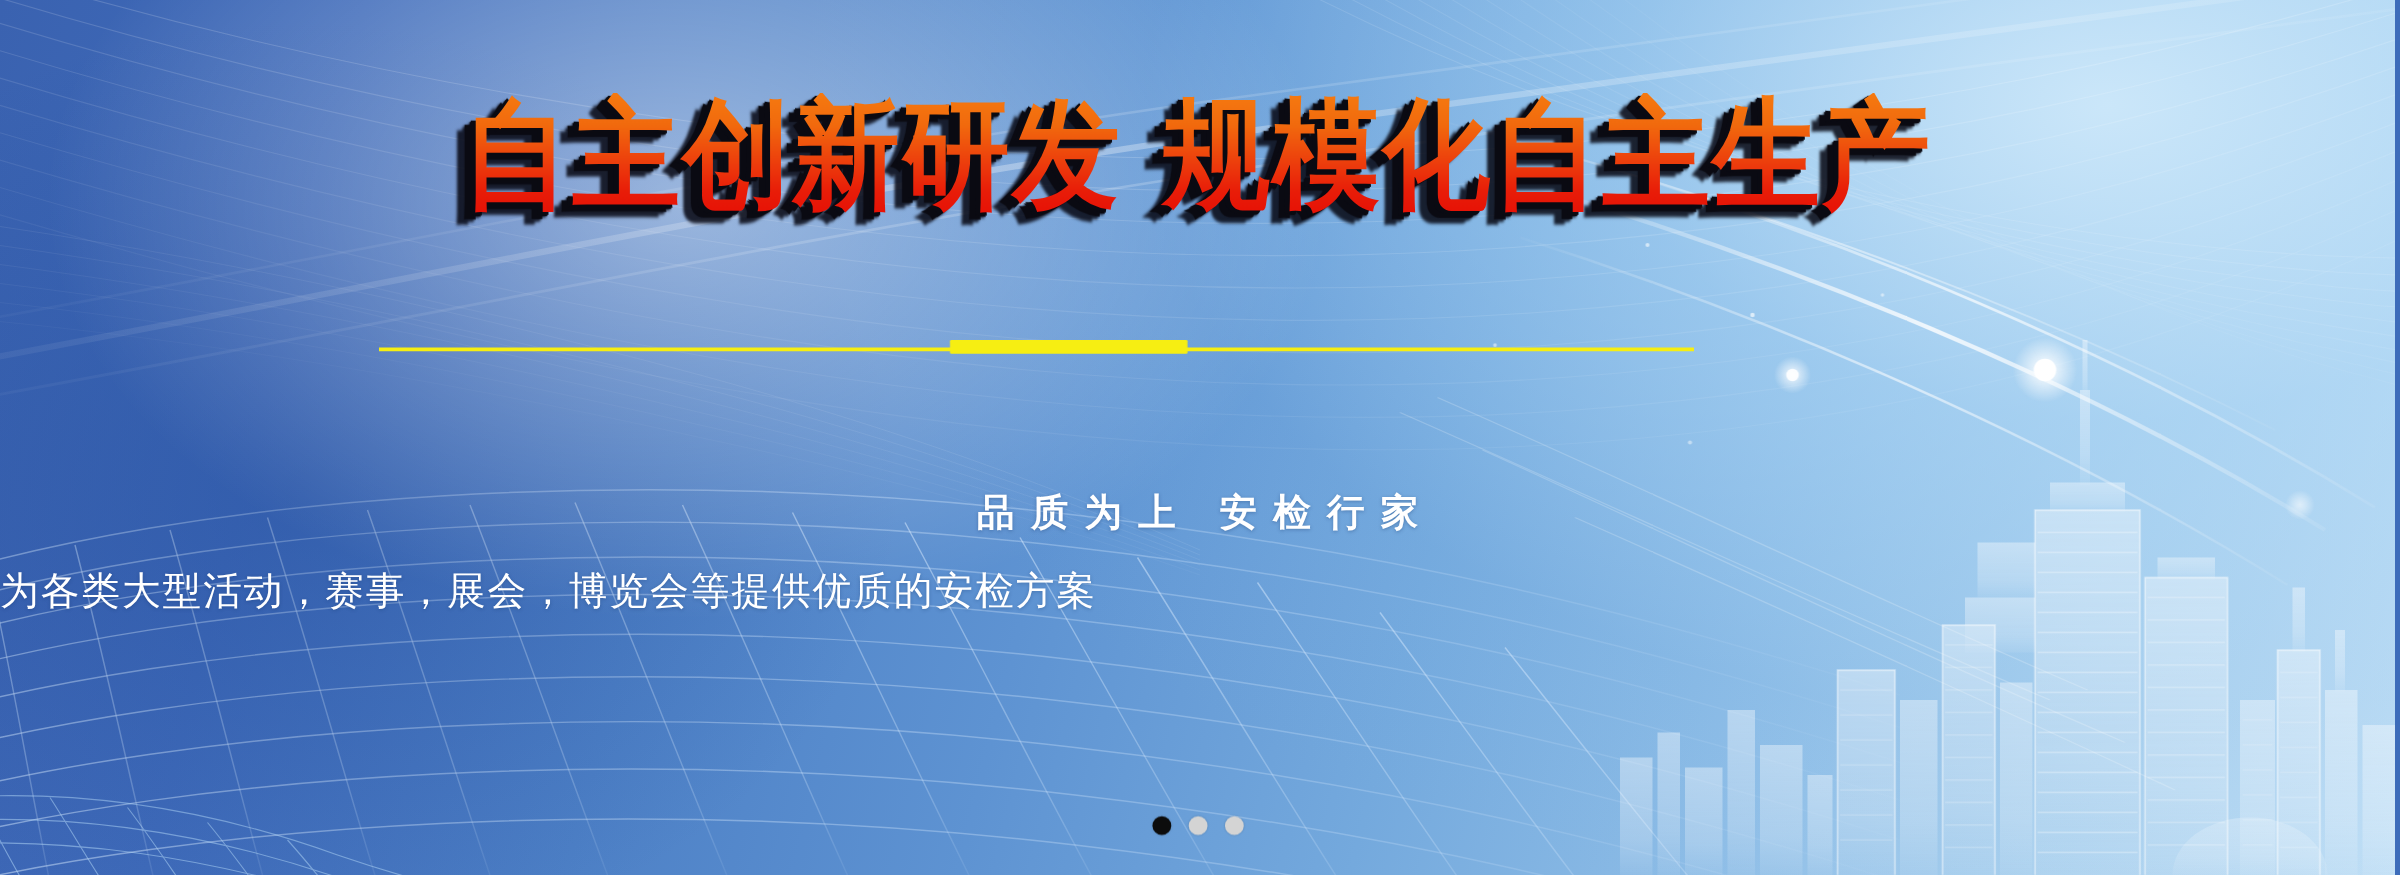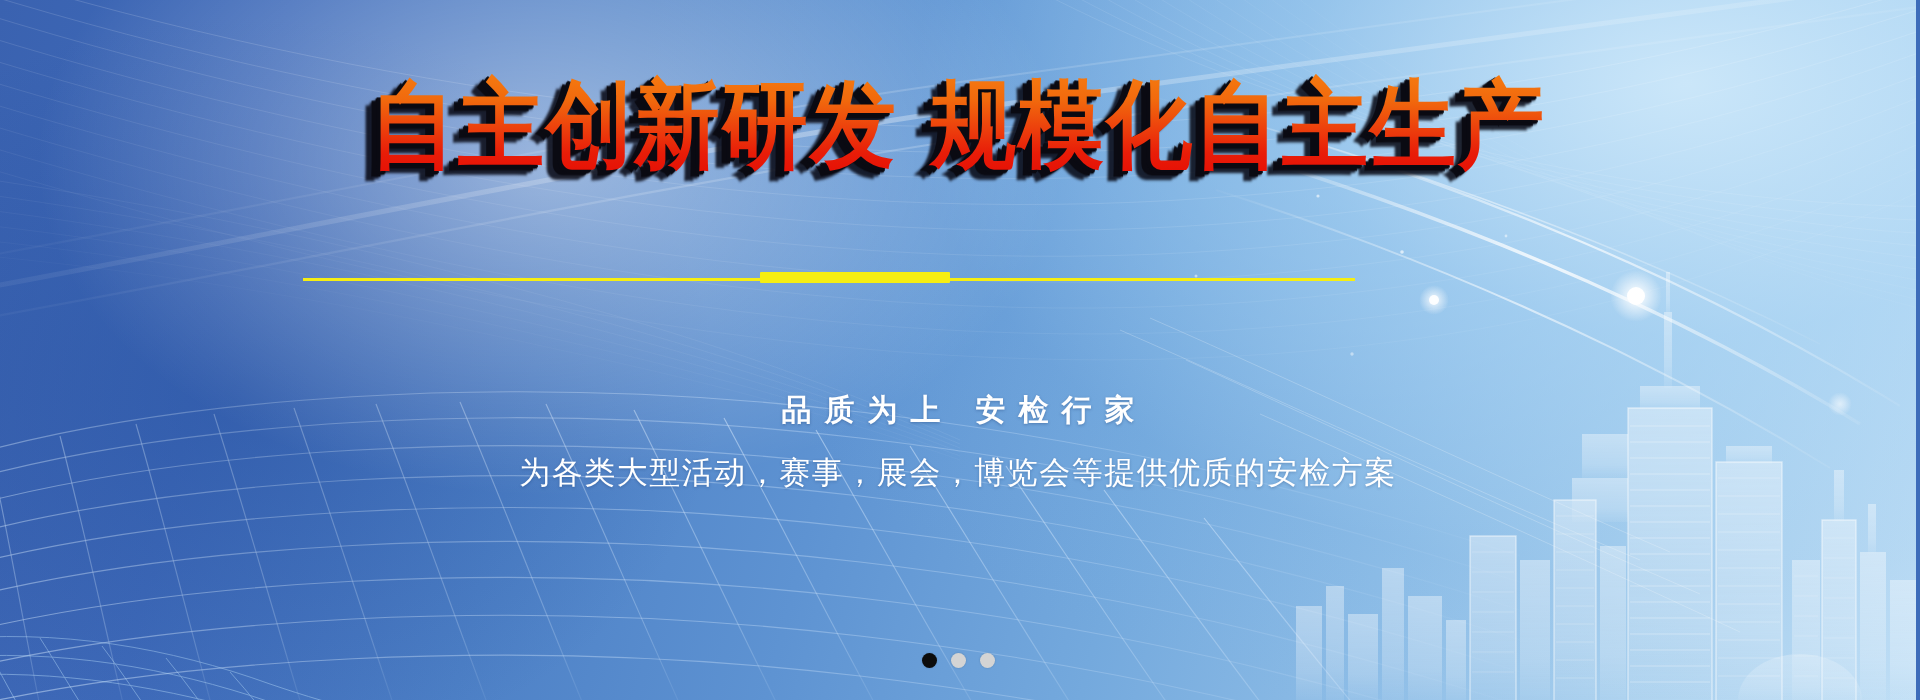--- a/index.html
+++ b/index.html
@@ -94,21 +94,21 @@
     color:#ffffff;
     letter-spacing:13px;
     text-indent:13px;
     text-shadow:0 1px 3px rgba(20,50,100,0.35);
     font-family:Liberation Serif, serif;
   }
   .sub1 .gap { display:inline-block; width:22px; }
 
   .sub2 {
     position:absolute; left:0; right:0; top:452px;
-    text-align:center;
+    text-align:left;
     font-size:31px;
     font-weight:400;
     color:#ffffff;
     letter-spacing:1.5px;
     text-shadow:0 1px 3px rgba(20,50,100,0.32);
     font-family:"DejaVu Sans","Liberation Sans",sans-serif;
   }
 
   
   .dots {

